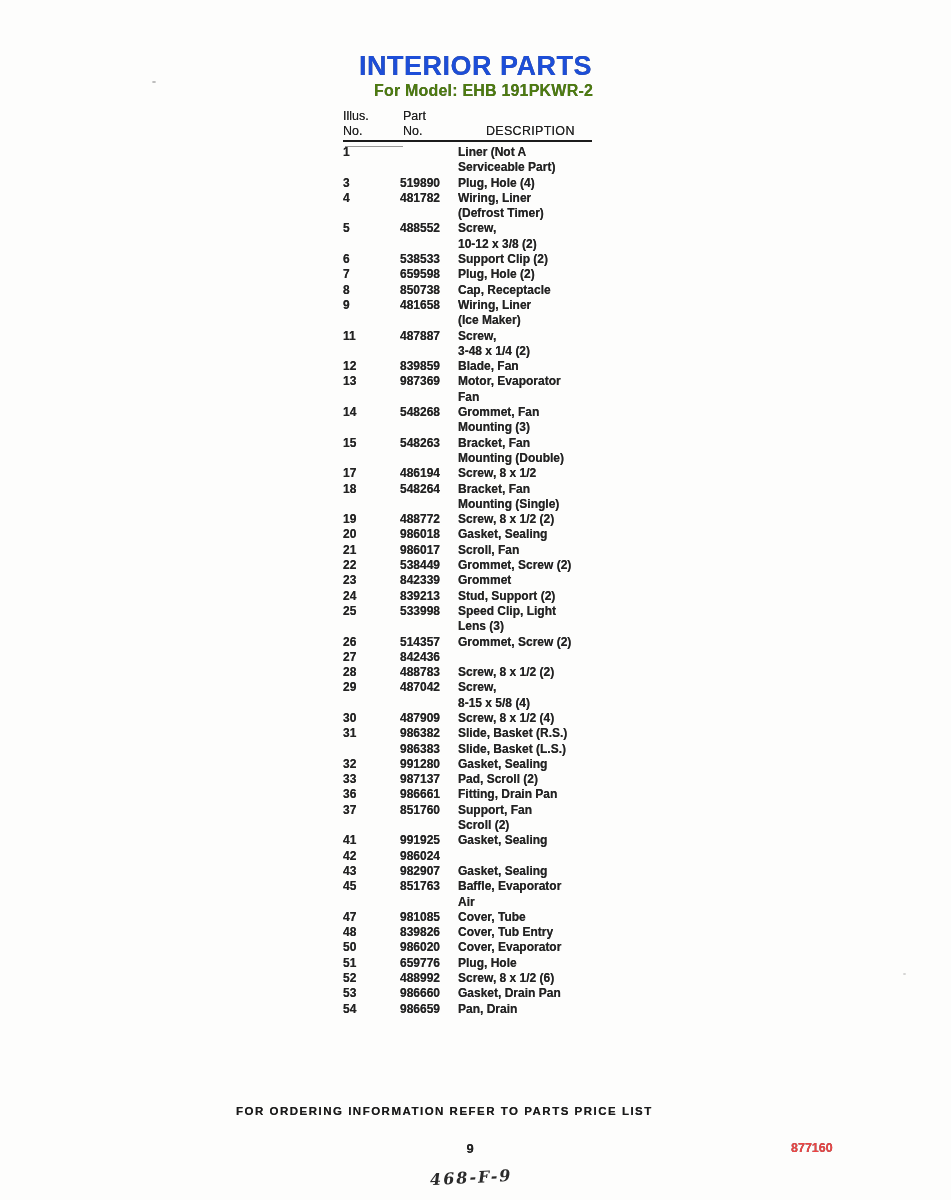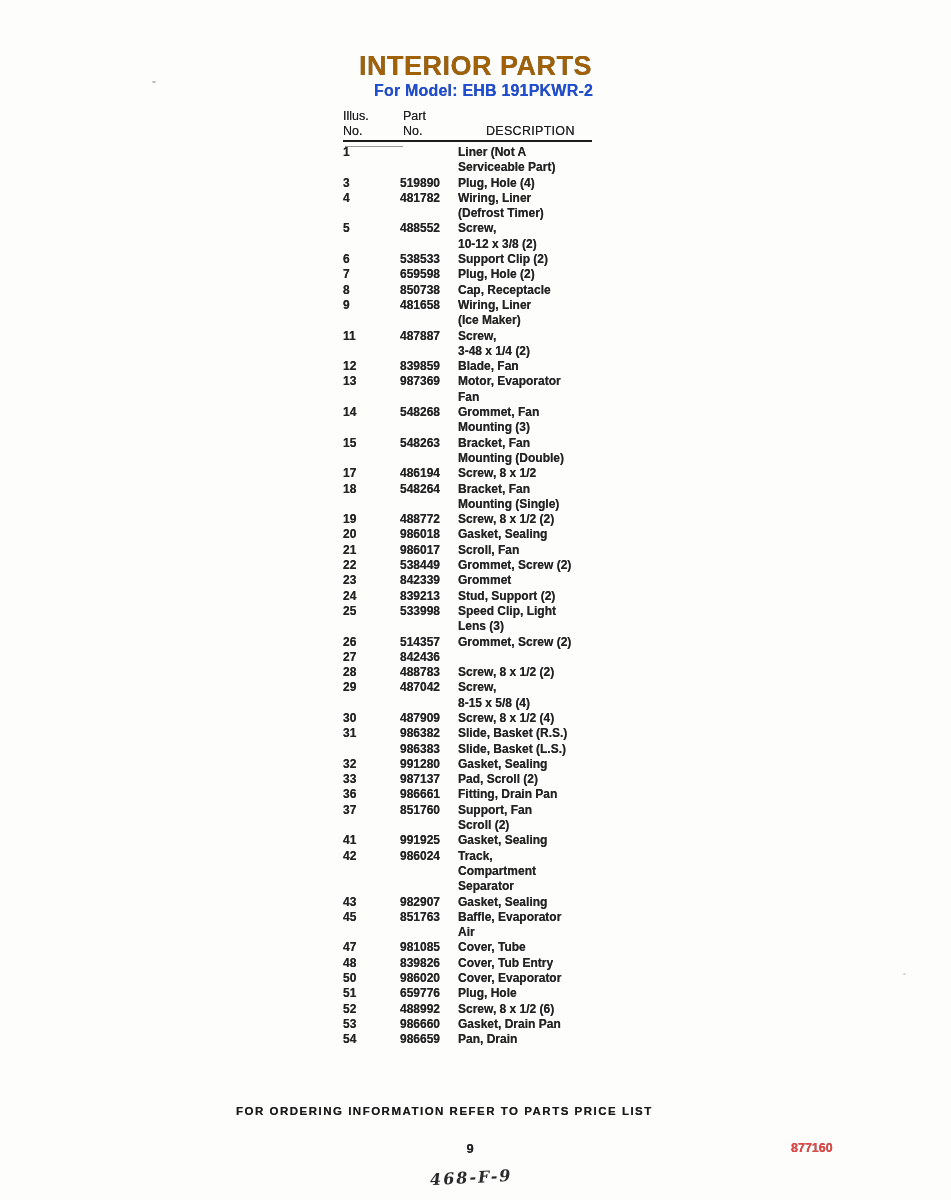--- a/index.html
+++ b/index.html
@@ -16,31 +16,31 @@
   .scan-text { text-shadow: 0 0 0.45px rgba(20,20,20,0.75); }
 
   .doc-title {
     position: absolute;
     left: 0; right: 0;
     top: 51px;
     text-align: center;
     font-size: 27px;
     font-weight: 700;
     letter-spacing: 0.5px;
-    color: #a16207;
+    color: #1d4ed8;
   }
   .doc-subtitle {
     position: absolute;
     left: 0; right: 0;
     top: 82px;
     text-align: center;
     font-size: 16px;
     font-weight: 700;
     letter-spacing: 0.2px;
-    color: #1d4ed8;
+    color: #4d7c0f;
     padding-left: 16px;
   }
 
   .table-wrap {
     position: absolute;
     left: 343px;
     top: 109px;
     width: 250px;
   }
   .table-header {
@@ -404,25 +404,20 @@
         <div class="row">
           <div class="cell illus">41</div>
           <div class="cell part">991925</div>
           <div class="cell desc">
             <div>Gasket, Sealing</div>
           </div>
         </div>
         <div class="row">
           <div class="cell illus">42</div>
           <div class="cell part">986024</div>
-          <div class="cell desc">
-            <div>Track,</div>
-            <div>Compartment</div>
-            <div>Separator</div>
-          </div>
         </div>
         <div class="row">
           <div class="cell illus">43</div>
           <div class="cell part">982907</div>
           <div class="cell desc">
             <div>Gasket, Sealing</div>
           </div>
         </div>
         <div class="row">
           <div class="cell illus">45</div>

